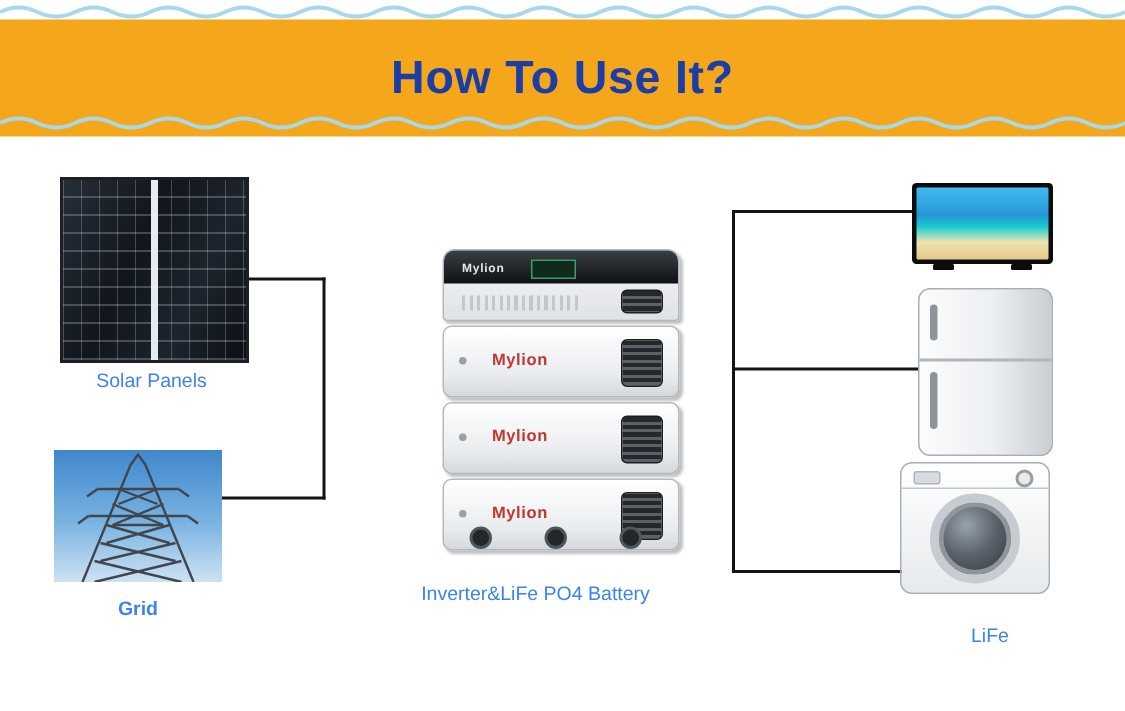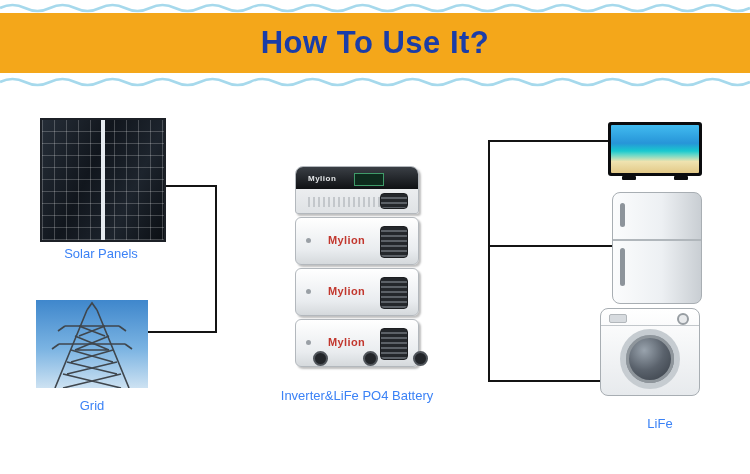--- a/index.html
+++ b/index.html
@@ -3,21 +3,21 @@
 <meta charset="utf-8">
 <style>
   html,body{margin:0;padding:0;background:#fff;}
   .stage{position:relative;width:750px;height:474px;background:#ffffff;
          font-family:"Liberation Sans",sans-serif;overflow:hidden;}
 
   
   .wave{position:absolute;left:0;width:750px;height:12px;}
   .wave.top{top:2px;}
   .wave.bottom{top:76px;}
-  .banner{position:absolute;left:0;top:13px;width:750px;height:60px;background:#F4A71A;
+  .banner{position:absolute;left:0;top:13px;width:750px;height:78px;background:#F4A71A;
           display:flex;align-items:center;justify-content:center;}
   .banner h1{margin:0;font-size:31px;font-weight:bold;color:#1B3DA8;letter-spacing:0.5px;}
 
   
   .lbl{position:absolute;font-size:13px;color:#3b82f6;text-align:center;}
 
   
   .line{position:absolute;background:#141414;}
 
   
@@ -27,21 +27,21 @@
       repeating-linear-gradient(90deg, rgba(255,255,255,0.22) 0 1px, transparent 1px 12px),
       repeating-linear-gradient(0deg, rgba(255,255,255,0.22) 0 1px, transparent 1px 12px),
       linear-gradient(115deg,#262e38 0%,#11161d 40%,#1d242d 70%,#0b0f14 100%);}
 
   
   .grid-img{position:absolute;left:36px;top:300px;width:112px;height:88px;
     background:linear-gradient(180deg,#3f87cc 0%,#7ab3e2 55%,#cde2f2 100%);}
   .grid-img svg{display:block;width:100%;height:100%;}
 
   
-  .battery{position:absolute;left:295px;top:166px;width:124px;height:200px;}
+  .battery{position:absolute;left:295px;top:166px;width:158px;height:200px;}
   .inverter{position:relative;height:46px;background:linear-gradient(180deg,#f7f8f9,#dfe2e5);
     border:1px solid #b3b8bd;border-radius:8px 8px 3px 3px;margin-bottom:3px;
     box-shadow:2px 2px 2px rgba(0,0,0,0.25);}
   .inv-top{position:absolute;top:0;left:0;right:0;height:22px;
     background:linear-gradient(180deg,#3a3f45,#0f1114);border-radius:7px 7px 0 0;}
   .inv-screen{position:absolute;top:6px;left:58px;width:28px;height:11px;background:#0e2b1d;
     border:1px solid #3f9b69;}
   .inv-brand{position:absolute;top:7px;left:12px;color:#e3e5e7;font-size:8px;font-weight:bold;
     letter-spacing:0.5px;}
   .inv-vents{position:absolute;bottom:6px;left:12px;width:78px;height:10px;
@@ -120,21 +120,21 @@
       <g fill="none" stroke="#3f464d" stroke-width="1.6">
         <path d="M18 88 L50 10 M92 88 L60 10"></path>
         <path d="M50 10 L55 3 L60 10"></path>
         <path d="M28 26 L82 26 M22 44 L88 44"></path>
         <path d="M28 26 l-7 5 M82 26 l7 5 M22 44 l-7 5 M88 44 l7 5"></path>
         <path d="M42 26 L68 36 M68 26 L42 36 M38 36 L72 50 M72 50 L38 50 M72 36 L38 50"></path>
         <path d="M34 50 L76 62 M76 50 L34 62 M30 62 L80 74 M80 62 L30 74 M26 74 L84 88 M84 74 L26 88"></path>
       </g>
     </svg>
   </div>
-  <div class="lbl" style="left:36px;top:398px;width:112px;">Grid</div>
+  <div class="lbl" style="left:36px;top:398px;width:112px;font-weight:bold;">Grid</div>
 
   <div class="battery">
     <div class="inverter">
       <div class="inv-top">
         <span class="inv-brand">Mylion</span>
         <div class="inv-screen"></div>
       </div>
       <div class="inv-vents"></div>
       <div class="vent" style="top:26px;height:14px;"></div>
     </div>

